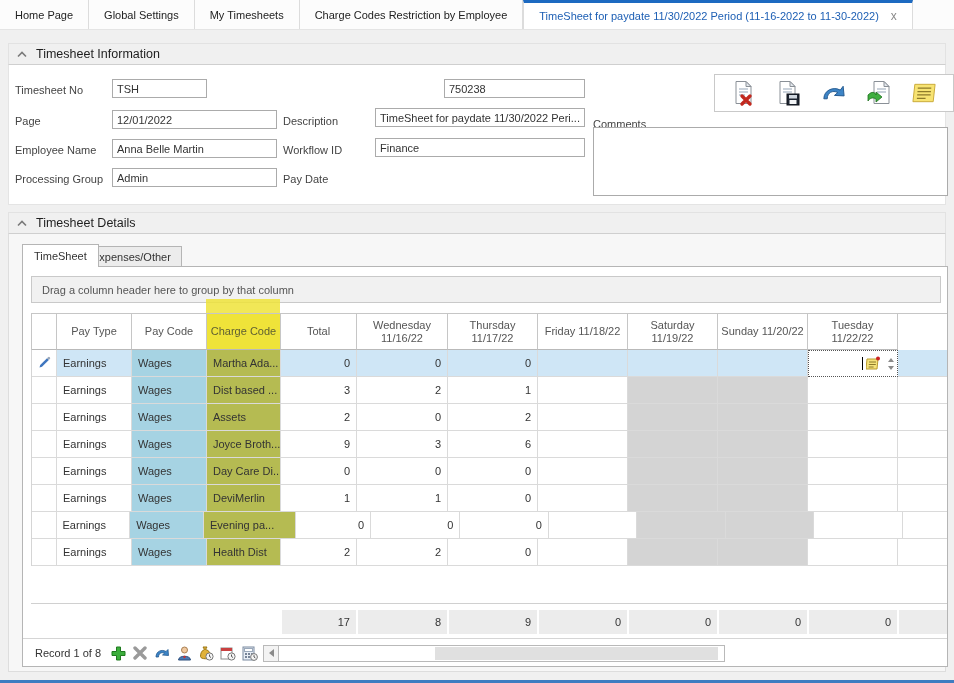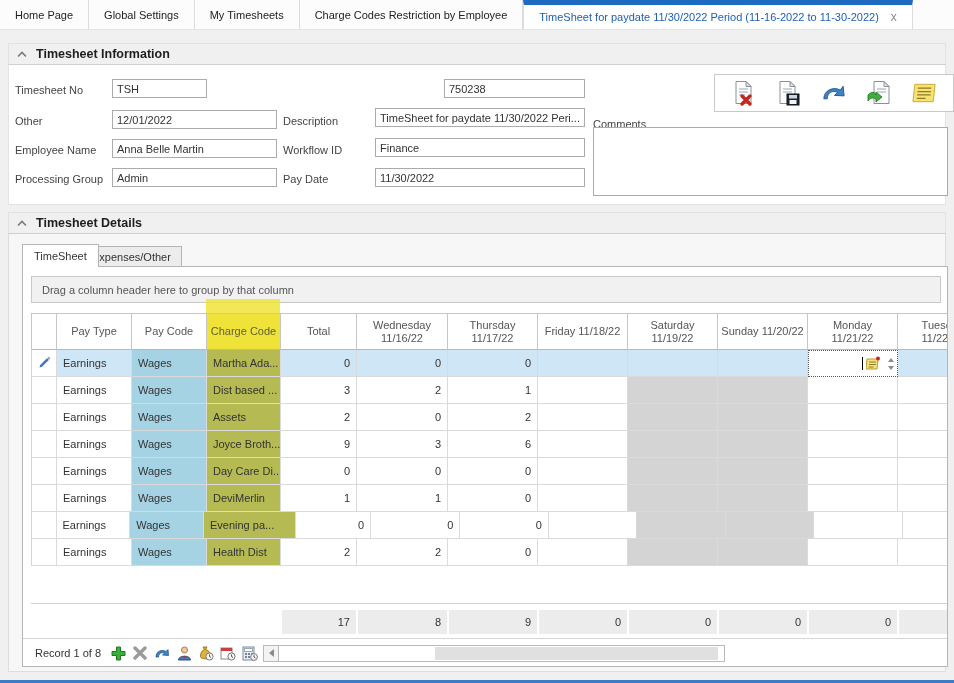--- a/index.html
+++ b/index.html
@@ -5,25 +5,25 @@
   html,body { margin:0; padding:0; }
   * { box-sizing:border-box; }
   .screen {
     position:relative; width:954px; height:683px; overflow:hidden;
     background:#f0f0f0; font-family:"Liberation Sans",sans-serif;
     font-size:11px; color:#333;
   }
   
   .tabbar { position:absolute; top:0; left:0; right:0; height:30px; background:#fcfcfc; display:flex; border-bottom:1px solid #e4e4e4; }
   .tab { display:flex; align-items:center; padding:0 15px; border-right:1px solid #dcdcdc; color:#222; white-space:nowrap; cursor:default; }
-  .tab.active { border-top:5px solid #0f172a; border-left:1px solid #dcdcdc; background:#fff; color:#1d5fb4; }
+  .tab.active { border-top:3px solid #0f172a; border-left:1px solid #dcdcdc; background:#fff; color:#1d5fb4; }
   .tab-close { margin-left:12px; color:#8a8a8a; font-size:12px; line-height:1; }
   
   .section-header { position:absolute; left:8px; right:8px; height:22px; background:#f0f0f0; border:1px solid #e2e2e2; border-bottom:1px solid #cfcfcf; display:flex; align-items:center; padding-left:8px; }
-  .section-title { font-weight:bold; font-size:12.5px; color:#1e1e1e; margin-left:9px;text-align:right; }
+  .section-title { font-weight:normal; font-size:12.5px; color:#1e1e1e; margin-left:9px;text-align:right; }
   #info-header { top:43px; }
   #details-header { top:212px; }
   
   .info-body { position:absolute; left:8px; right:8px; top:65px; height:140px; background:#fff; border:1px solid #e4e4e4; border-top:none; }
   .fld-label { position:absolute; color:#444; }
   .fld-input { position:absolute; height:19px; border:1px solid #ababab; background:#fff; color:#333; font-family:"Liberation Sans",sans-serif; font-size:11px; padding:0 4px; }
   .comments-area { position:absolute; left:593px; top:127px; width:355px; height:69px; border:1px solid #ababab; background:#fff; resize:none; font-family:"Liberation Sans",sans-serif; font-size:11px; }
   .toolbar { position:absolute; left:714px; top:74px; width:240px; height:38px; background:#fff; border:1px solid #c9c9c9; display:flex; align-items:center; justify-content:space-around; padding:0 6px; }
   .tb-icon { width:27px; height:27px; display:flex; align-items:center; justify-content:center; cursor:pointer; }
   
@@ -101,34 +101,33 @@
     </span>
     <span class="section-title">Timesheet Information</span>
   </div>
 
   <div class="info-body"></div>
 
   <span class="fld-label" style="left:15px; top:84px;">Timesheet No</span>
   <input class="fld-input" style="left: 112px; top: 79px; width: 95px;" value="TSH">
   <input class="fld-input" style="left: 444px; top: 79px; width: 141px;" value="750238">
 
-  <span class="fld-label" style="left:15px; top:115px;">Other</span>
+  <span class="fld-label" style="left:15px; top:115px;">Page</span>
   <input class="fld-input" style="left: 112px; top: 110px; width: 165px;" value="12/01/2022">
   <span class="fld-label" style="left:283px; top:115px;">Description</span>
   <input class="fld-input" style="left: 375px; top: 108px; width: 210px;" value="TimeSheet for paydate 11/30/2022 Peri...">
 
   <span class="fld-label" style="left:15px; top:144px;">Employee Name</span>
   <input class="fld-input" style="left: 112px; top: 139px; width: 165px;" value="Anna Belle Martin">
   <span class="fld-label" style="left:283px; top:144px;">Workflow ID</span>
   <input class="fld-input" style="left: 375px; top: 138px; width: 210px;" value="Finance">
 
   <span class="fld-label" style="left:15px; top:173px;">Processing Group</span>
   <input class="fld-input" style="left: 112px; top: 168px; width: 165px;" value="Admin">
   <span class="fld-label" style="left:283px; top:173px;">Pay Date</span>
-  <input class="fld-input" style="left: 375px; top: 168px; width: 210px;" value="11/30/2022">
 
   <span class="fld-label" style="left:593px; top:118px;">Comments</span>
   <textarea class="comments-area" style=""></textarea>
 
   <div class="toolbar">
     <span class="tb-icon">
       <svg width="27" height="27" viewBox="0 0 27 27">
         <path d="M6 1.5 h10 l5 5 v17 H6 z" fill="#fff" stroke="#8a9097"></path>
         <path d="M16 1.5 l5 5 h-5 z" fill="#e2e7ec" stroke="#8a9097"></path>
         <path d="M9 9 h9 M9 12 h9 M9 15 h6" stroke="#b9c4d0" stroke-width="1.4"></path>
@@ -210,23 +209,20 @@
             <div>Thursday<br>11/17/22</div>
           </div>
           <div class="g-hcell" style="width: 90px;">
             <div>Friday 11/18/22</div>
           </div>
           <div class="g-hcell" style="width: 90px;">
             <div>Saturday<br>11/19/22</div>
           </div>
           <div class="g-hcell" style="width: 90px;">
             <div>Sunday 11/20/22</div>
-          </div>
-          <div class="g-hcell" style="width: 90px;">
-            <div>Monday<br>11/21/22</div>
           </div>
           <div class="g-hcell" style="width: 90px;">
             <div>Tuesday<br>11/22/22</div>
           </div>
         </div>
       <div id="grid-rows">
           <div class="g-row selected">
             <div class="g-cell ind" style="width: 25px;">
               <span><svg width="13" height="13" viewBox="0 0 13 13">
                   <path d="M1.5 11.5 L2.2 9 L9 2.2 L10.8 4 L4 10.8 Z" fill="#3f76bf"></path>

